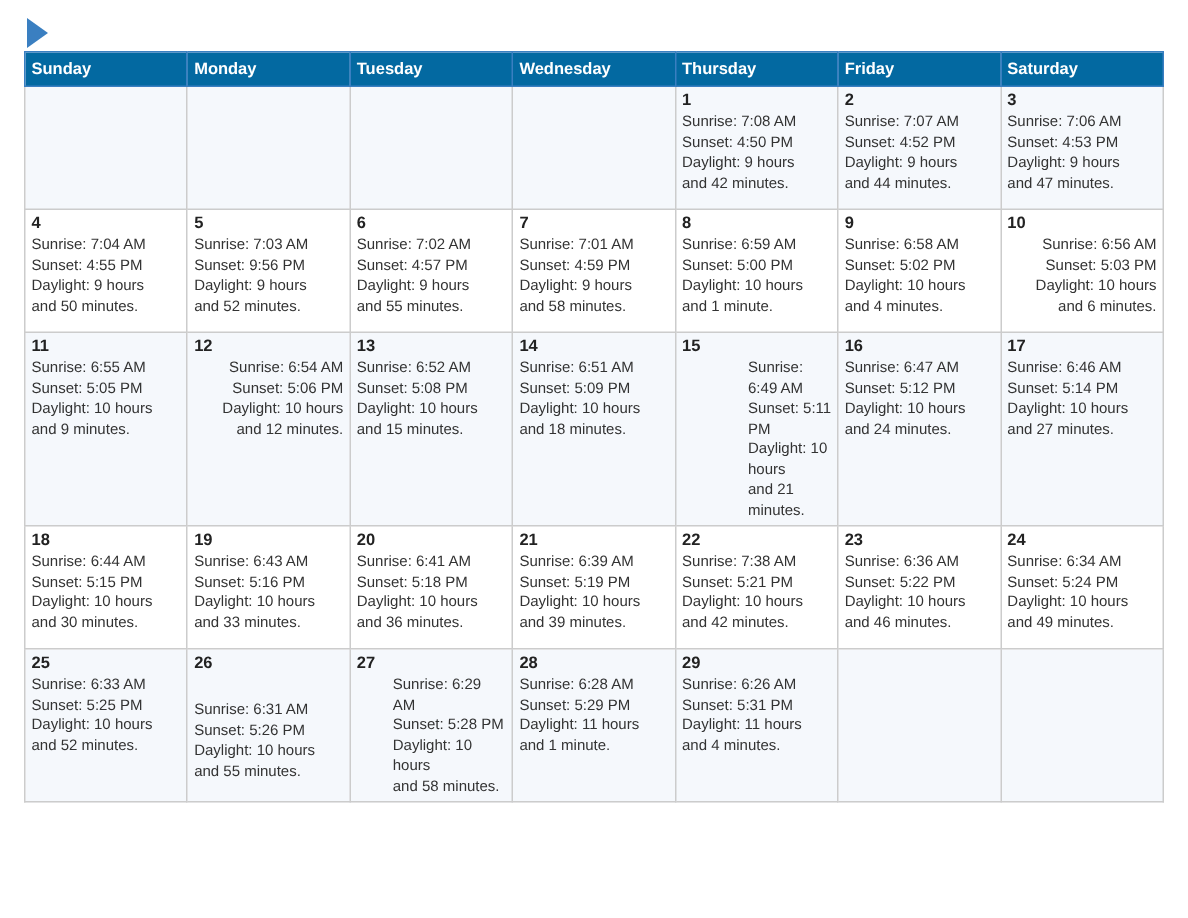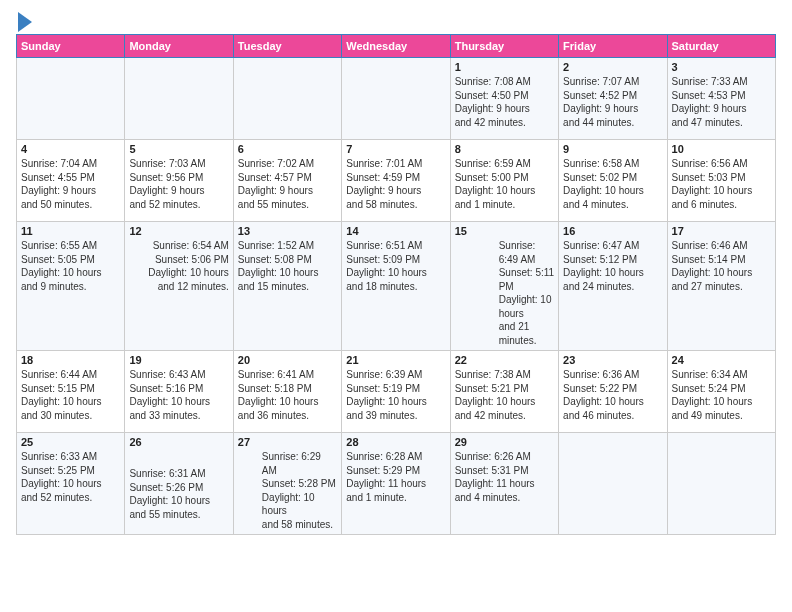--- a/index.html
+++ b/index.html
@@ -52,21 +52,21 @@
     .sub-title {
       font-size: 15px;
       color: #333;
     }
     table {
       width: 100%;
       border-collapse: collapse;
       table-layout: fixed;
     }
     thead tr th {
-      background-color: #ec4899;
+      background-color: #0369a1;
       color: #fff;
       font-size: 11px;
       font-weight: bold;
       padding: 5px 4px;
       text-align: left;
       border: 1px solid #3a7fc1;
     }
     tbody tr td {
       border: 1px solid #ccc;
       vertical-align: top;
@@ -143,21 +143,21 @@
           </td>
           <td>
             <span class="day-num">2</span>
             <div class="cell-info" style="white-space: pre-line;">Sunrise: 7:07 AM
 Sunset: 4:52 PM
 Daylight: 9 hours
 and 44 minutes.</div>
           </td>
           <td>
             <span class="day-num">3</span>
-            <div class="cell-info" style="white-space: pre-line;">Sunrise: 7:33 AM
+            <div class="cell-info" style="white-space: pre-line;">Sunrise: 7:06 AM
 Sunset: 4:53 PM
 Daylight: 9 hours
 and 47 minutes.</div>
           </td>
         </tr>
         <tr>
           <td>
             <span class="day-num">4</span>
             <div class="cell-info" style="white-space: pre-line;">Sunrise: 7:04 AM
 Sunset: 4:55 PM
@@ -194,21 +194,21 @@
           </td>
           <td>
             <span class="day-num">9</span>
             <div class="cell-info" style="white-space: pre-line;">Sunrise: 6:58 AM
 Sunset: 5:02 PM
 Daylight: 10 hours
 and 4 minutes.</div>
           </td>
           <td>
             <span class="day-num">10</span>
-            <div class="cell-info" style="white-space: pre-line;">Sunrise: 6:56 AM
+            <div class="cell-info" style="white-space: pre-line; text-align: right;">Sunrise: 6:56 AM
 Sunset: 5:03 PM
 Daylight: 10 hours
 and 6 minutes.</div>
           </td>
         </tr>
         <tr>
           <td>
             <span class="day-num">11</span>
             <div class="cell-info" style="white-space: pre-line;">Sunrise: 6:55 AM
 Sunset: 5:05 PM
@@ -217,21 +217,21 @@
           </td>
           <td>
             <span class="day-num">12</span>
             <div class="cell-info" style="white-space: pre-line; text-align: right;">Sunrise: 6:54 AM
 Sunset: 5:06 PM
 Daylight: 10 hours
 and 12 minutes.</div>
           </td>
           <td>
             <span class="day-num">13</span>
-            <div class="cell-info" style="white-space: pre-line;">Sunrise: 1:52 AM
+            <div class="cell-info" style="white-space: pre-line;">Sunrise: 6:52 AM
 Sunset: 5:08 PM
 Daylight: 10 hours
 and 15 minutes.</div>
           </td>
           <td>
             <span class="day-num">14</span>
             <div class="cell-info" style="white-space: pre-line;">Sunrise: 6:51 AM
 Sunset: 5:09 PM
 Daylight: 10 hours
 and 18 minutes.</div>

